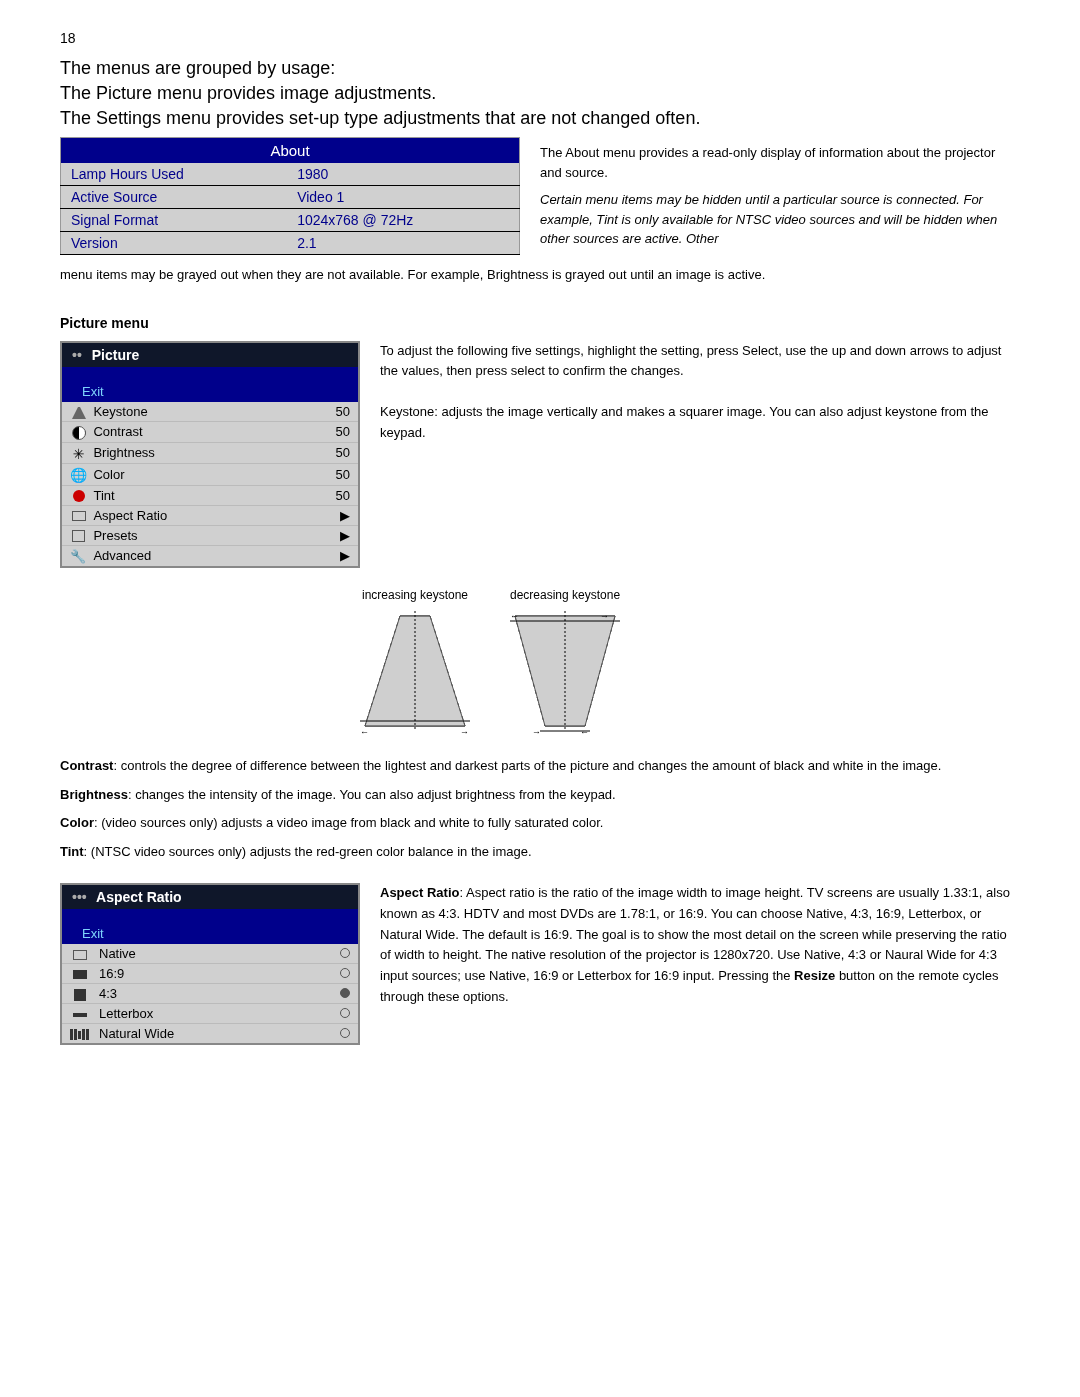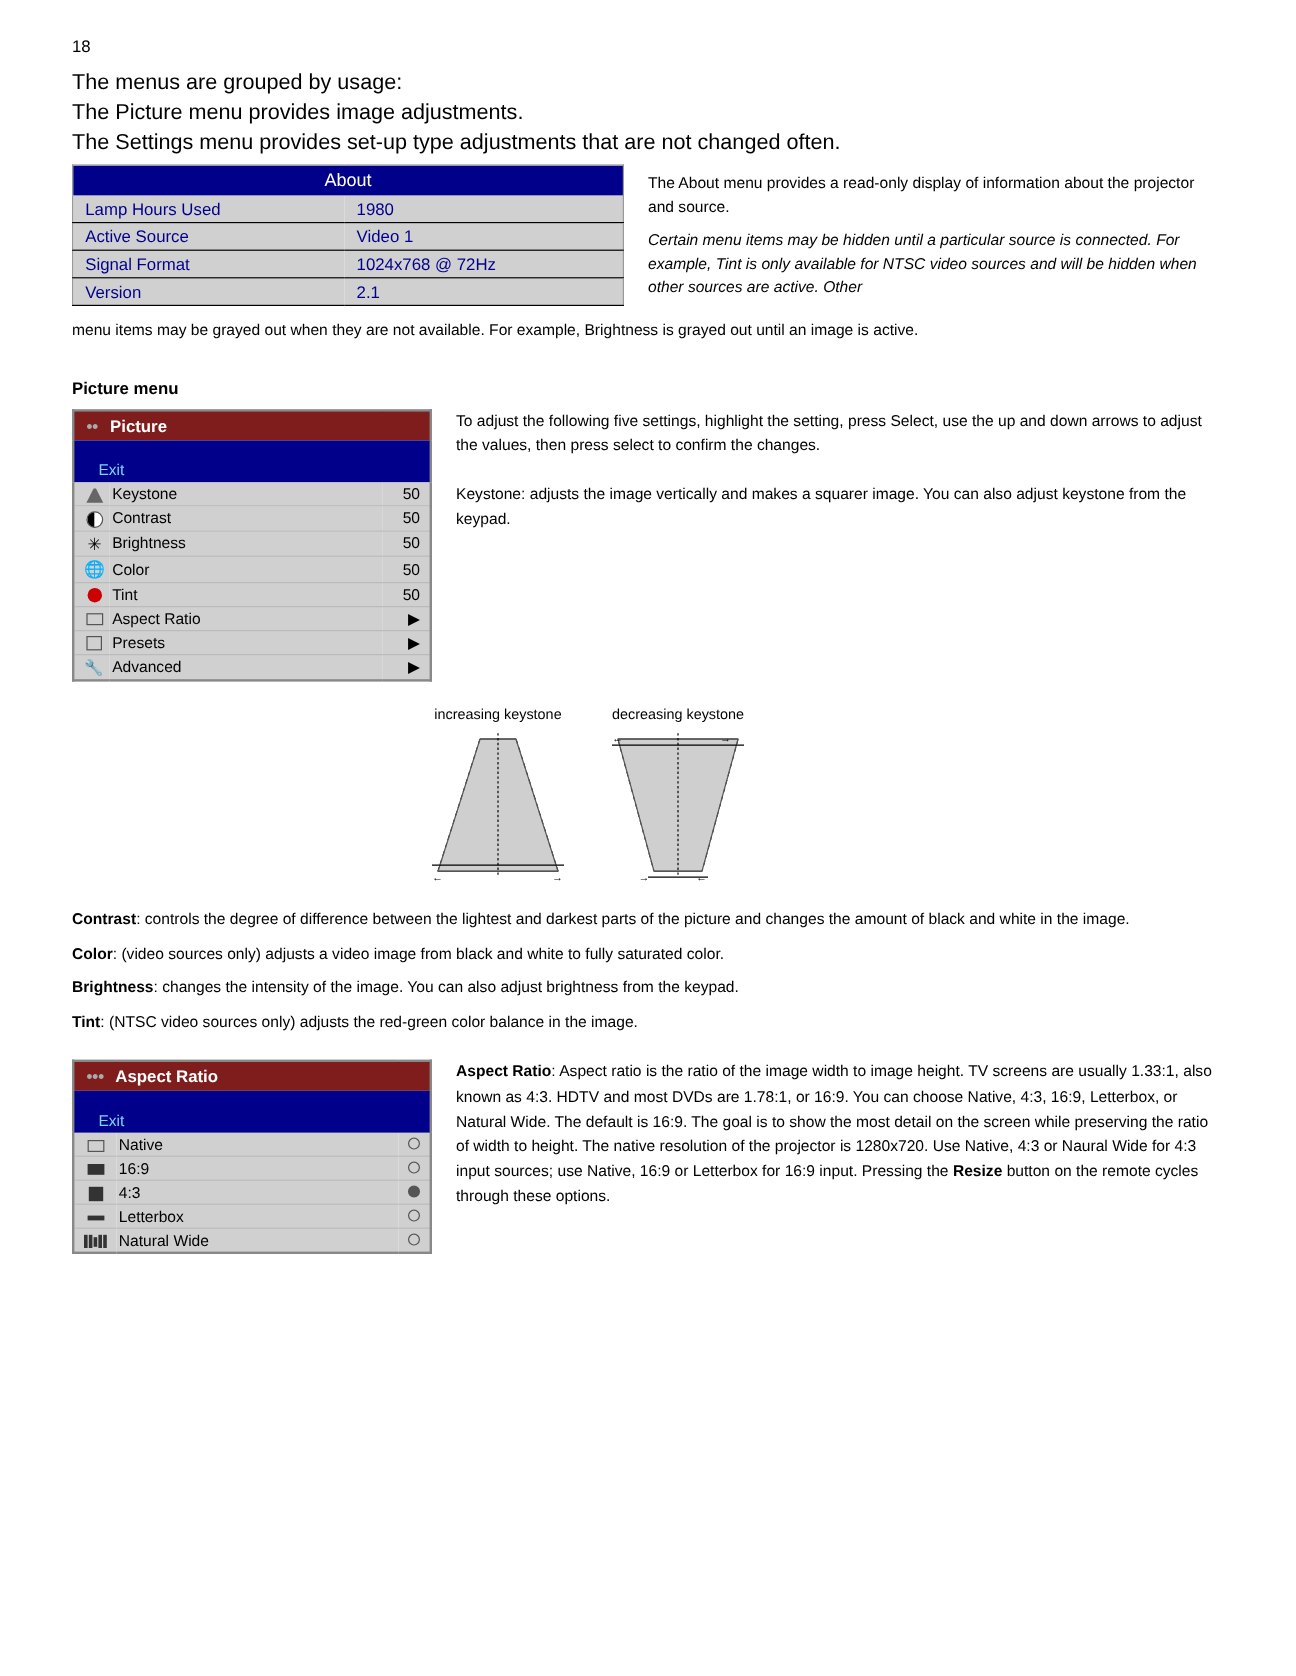--- a/index.html
+++ b/index.html
@@ -76,21 +76,21 @@
     }
     .menu-box {
       flex: 0 0 300px;
     }
     .menu-table {
       width: 100%;
       border-collapse: collapse;
       border: 2px solid #888;
     }
     .menu-title-row td {
-      background: #7f1d1d;
+      background: #0f172a;
       color: #fff;
       font-size: 14px;
       padding: 4px 10px;
       font-weight: bold;
     }
     .menu-title-row .dots {
       color: #aaa;
       margin-right: 6px;
     }
     .menu-exit-row td {
@@ -467,24 +467,24 @@
         <text x="22" y="128" font-size="9" fill="#000">→</text>
         <text x="70" y="128" font-size="9" fill="#000">←</text>
       </svg>
     </div>
   </div>
 
   <p class="desc-block">
     <b>Contrast</b><span>: controls the degree of difference between the lightest and darkest parts of the picture and changes the amount of black and white in the image.</span>
   </p>
   <p class="desc-block">
-    <b>Color</b><span>: (video sources only) adjusts a video image from black and white to fully saturated color.</span>
+    <b>Brightness</b><span>: changes the intensity of the image. You can also adjust brightness from the keypad.</span>
   </p>
   <p class="desc-block">
-    <b>Brightness</b><span>: changes the intensity of the image. You can also adjust brightness from the keypad.</span>
+    <b>Color</b><span>: (video sources only) adjusts a video image from black and white to fully saturated color.</span>
   </p>
   <p class="desc-block">
     <b>Tint</b><span>: (NTSC video sources only) adjusts the red-green color balance in the image.</span>
   </p>
 </div>
 
 <div class="aspect-section">
   <div class="aspect-menu-box">
     <table class="menu-table">
       <tbody>

